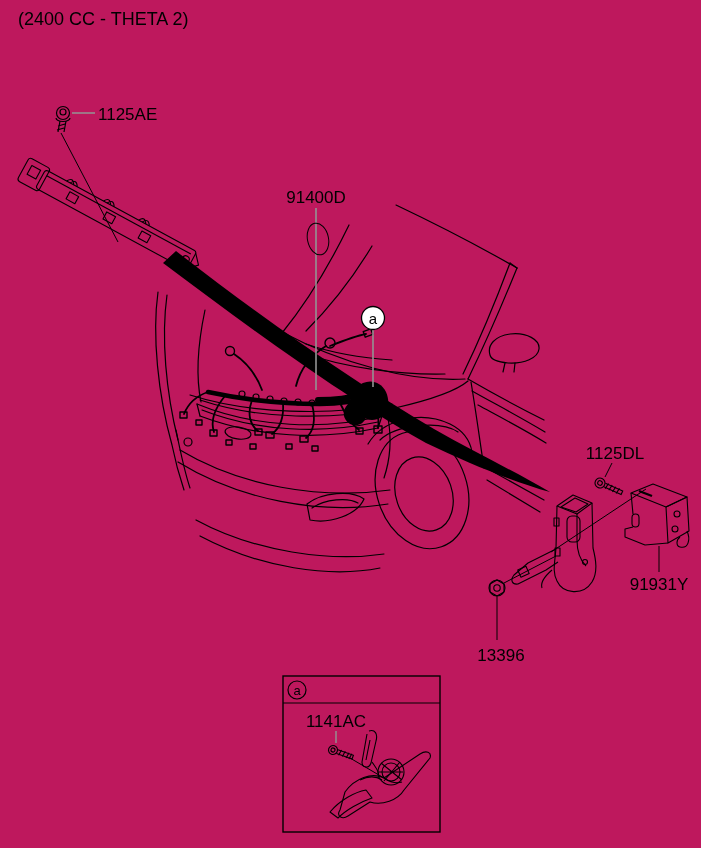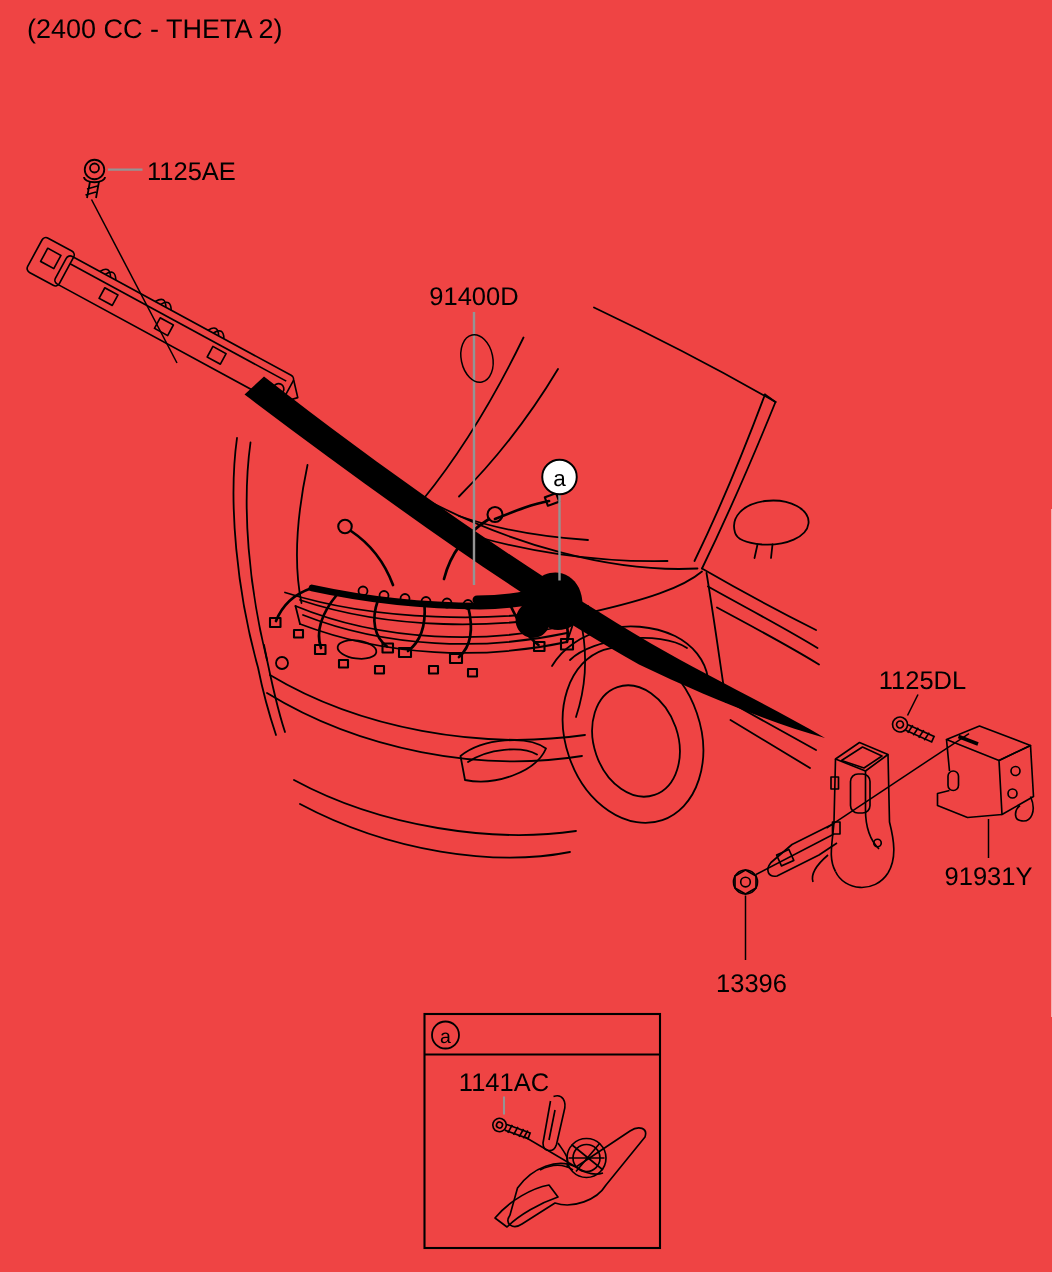--- a/index.html
+++ b/index.html
@@ -1,16 +1,16 @@
 <!DOCTYPE html>
 <html><head>
 <meta charset="utf-8">
 <style>
   html,body{margin:0;padding:0;background:#ffffff;}
-  .page{position:relative;width:701px;height:848px;background:#ef4444;overflow:hidden;
+  .page{position:relative;width:701px;height:848px;background:#be185d;overflow:hidden;
         font-family:"Liberation Sans", sans-serif;text-align:right;}
   svg{display:block;}
   text{fill:#000;}
   .partnum{font-size:17px;}
   .callout-letter{font-size:15px;}
   .t-title{font-size:18px;}
 </style>
 </head>
 <body>
 

